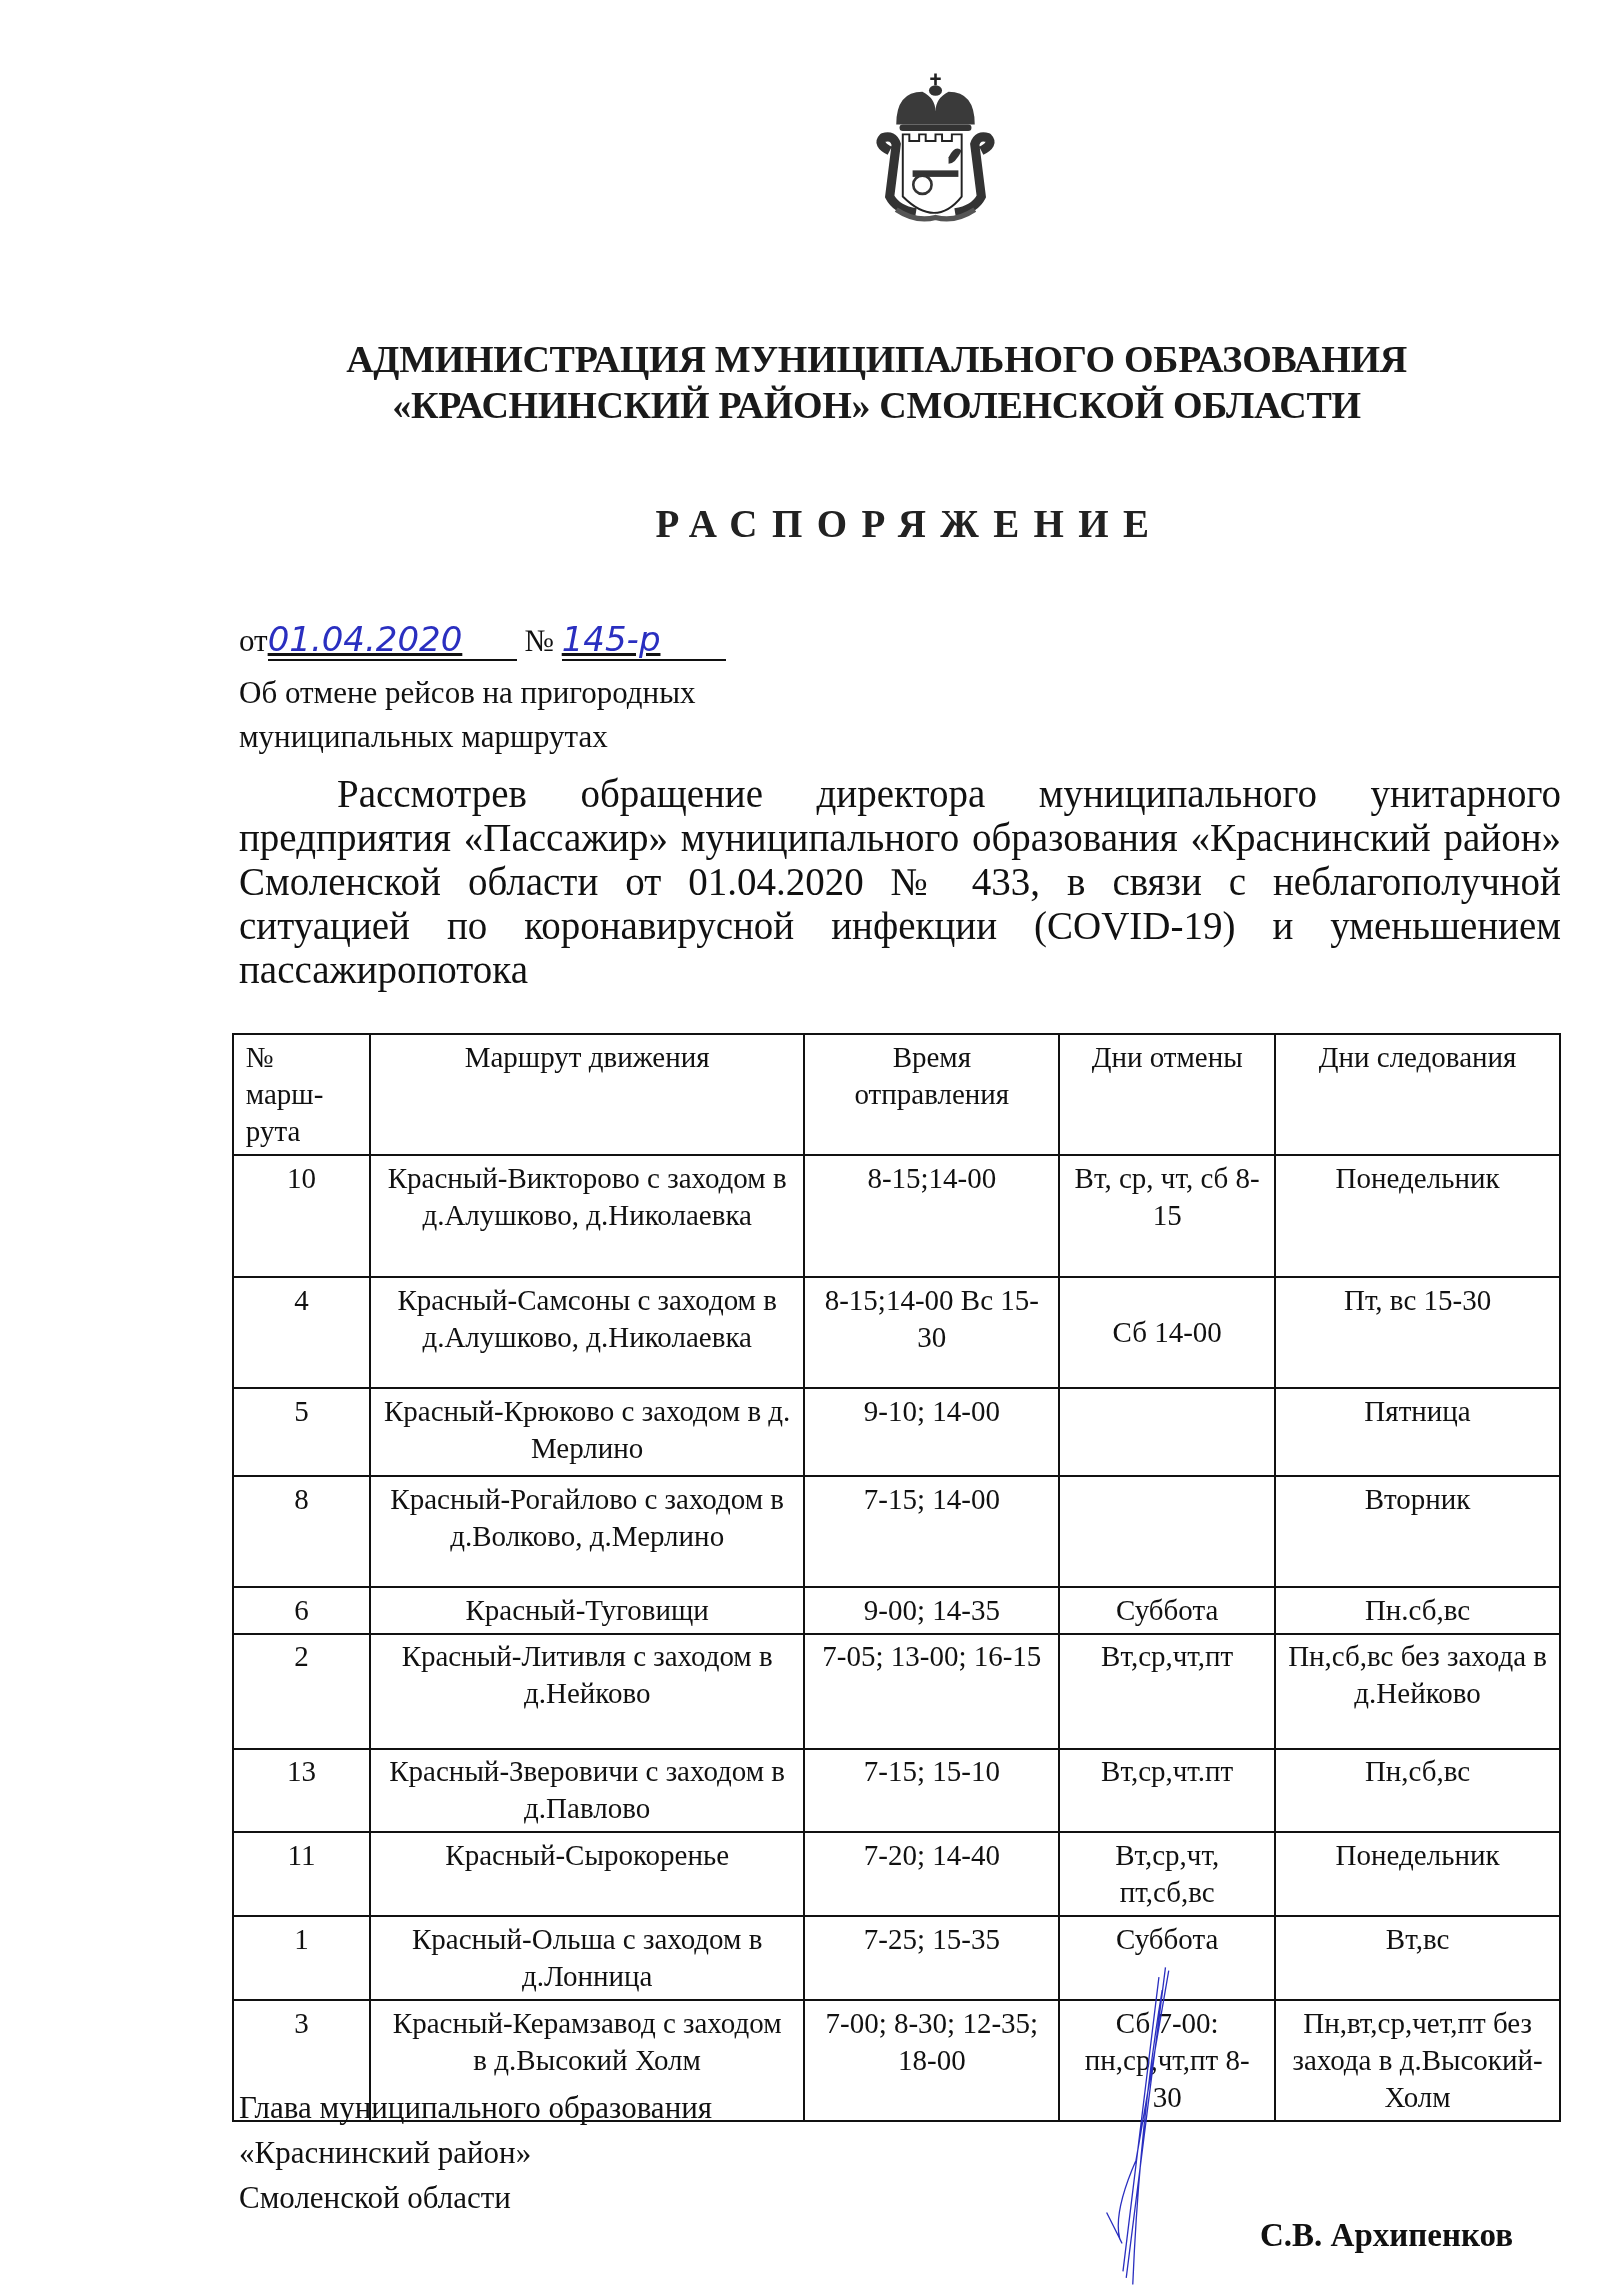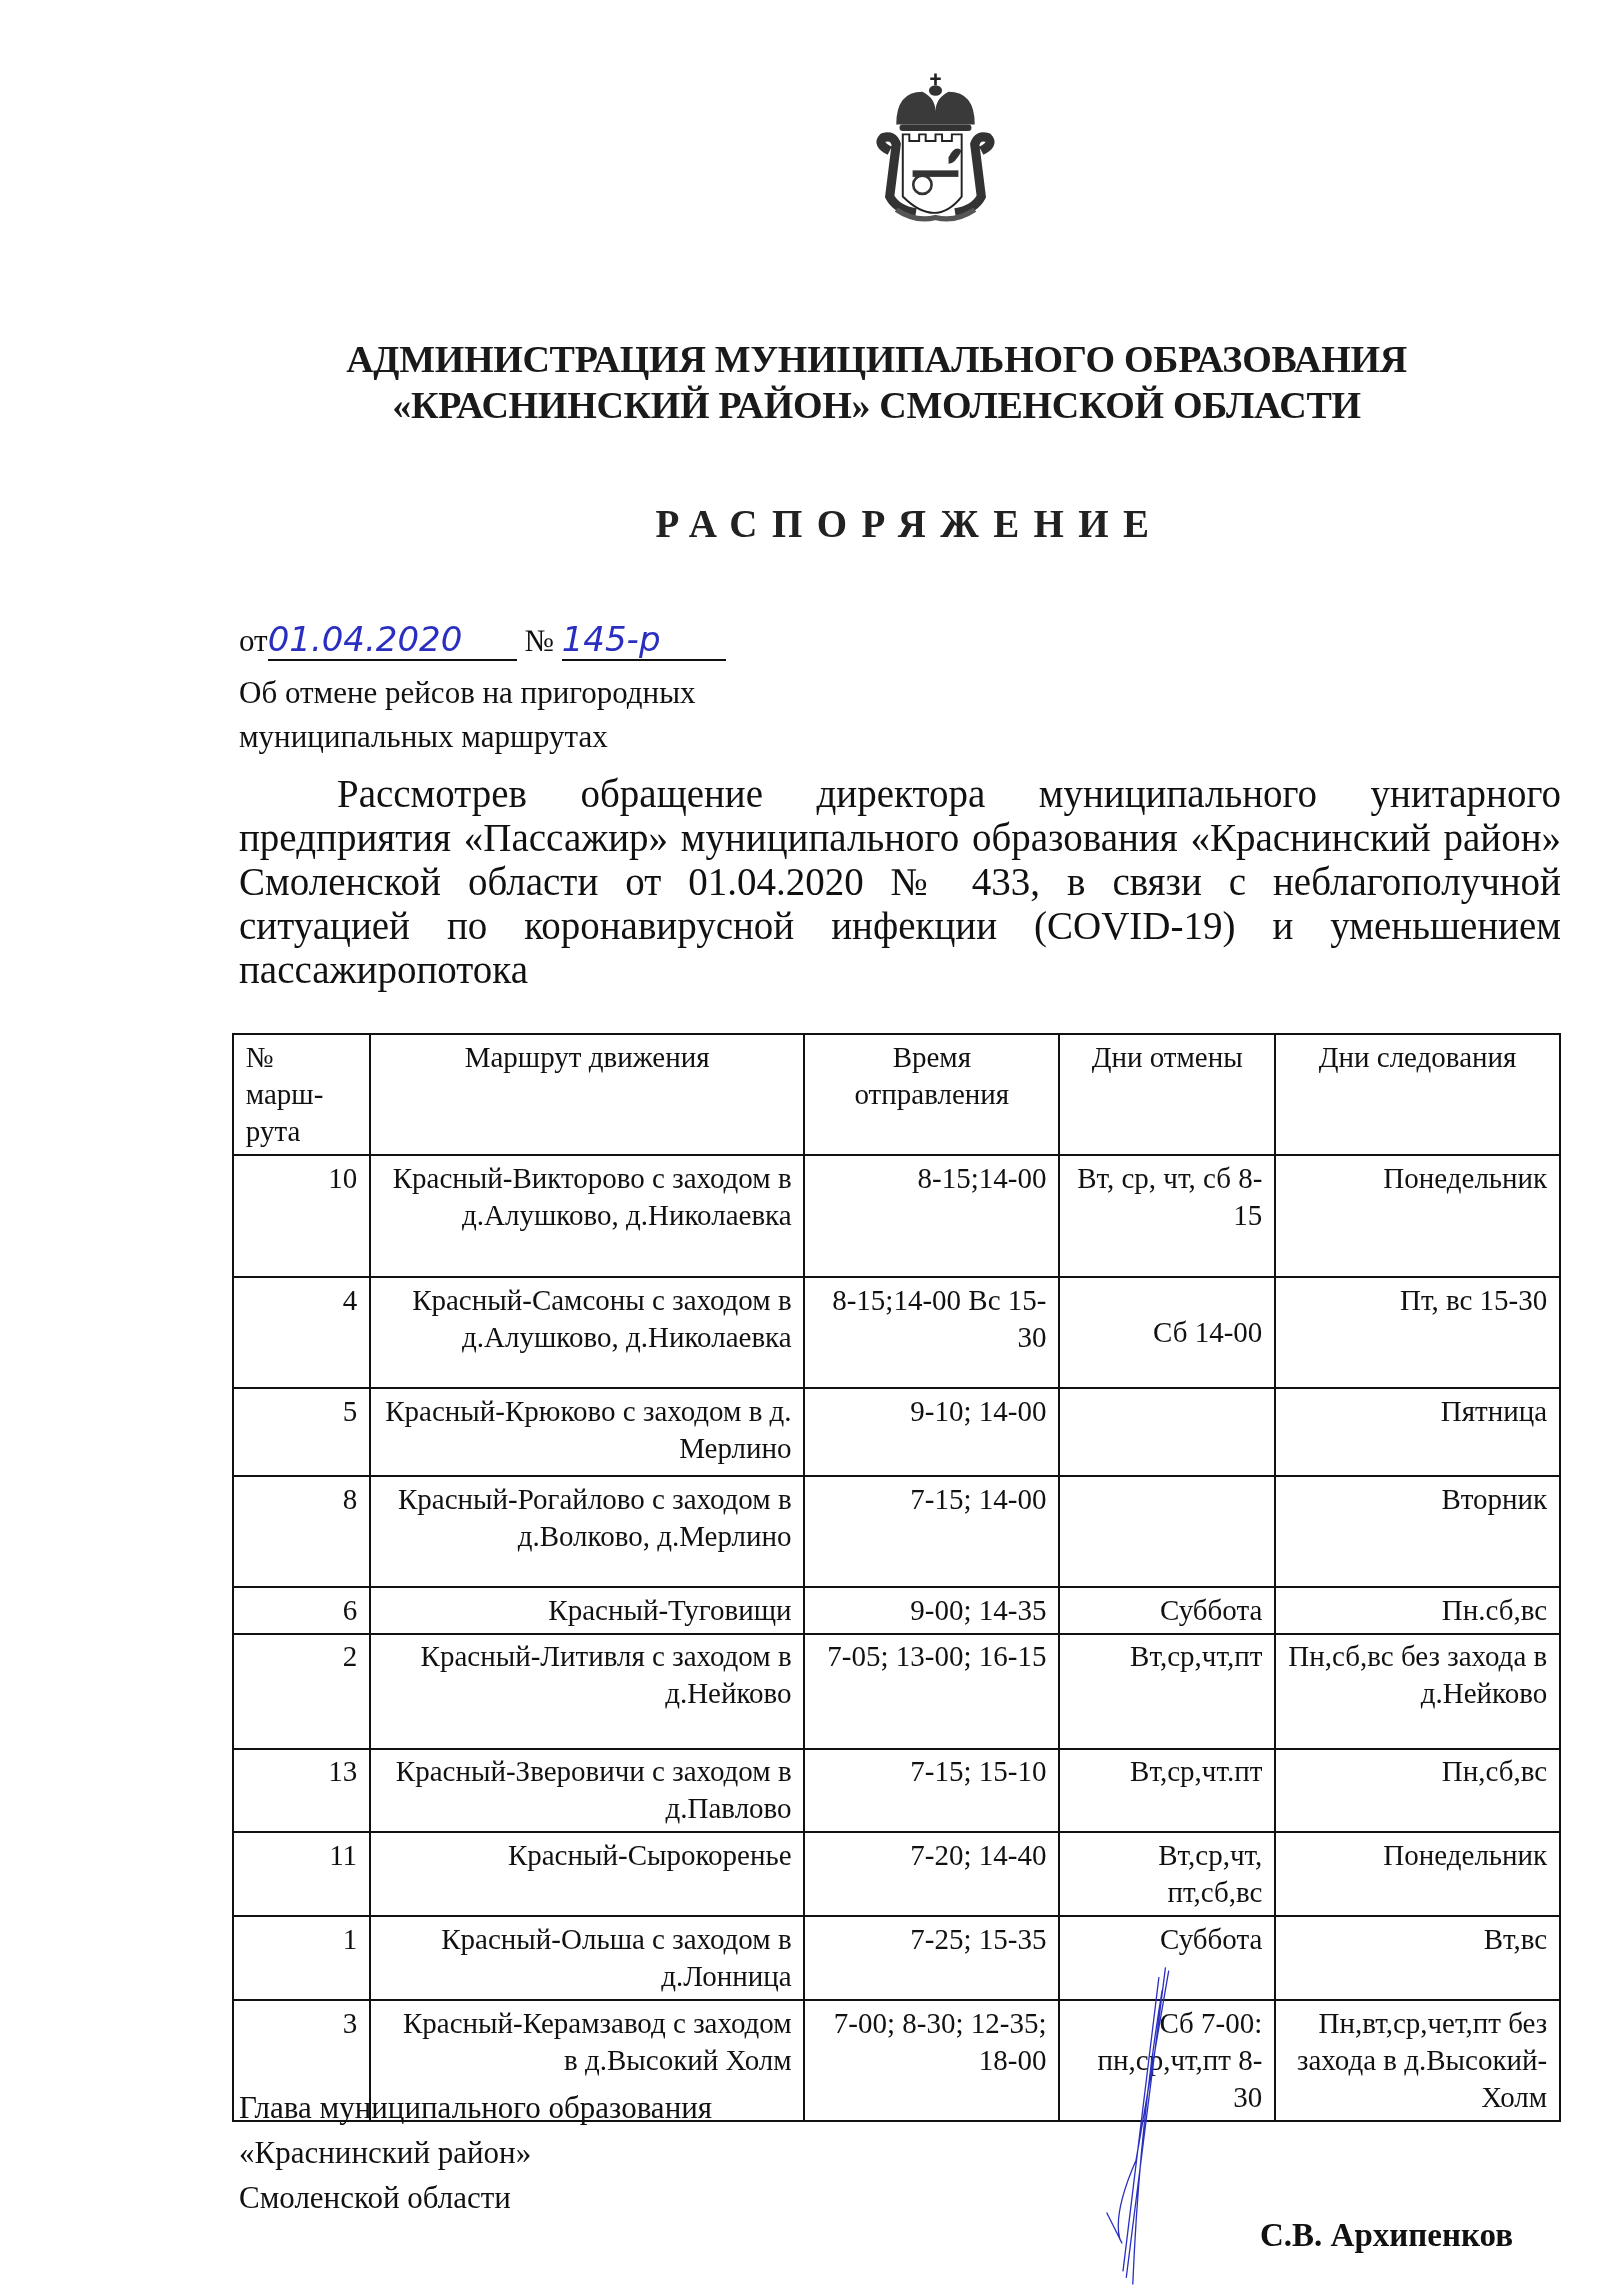--- a/index.html
+++ b/index.html
@@ -8,27 +8,27 @@
     font-family: "Liberation Serif", "DejaVu Serif", serif; color: #111;
   }
   .abs { position: absolute; }
   #emblem { left: 857px; top: 72px; width: 157px; height: 164px; }
   .hdr { left: 0; width: 1623px; text-align: center; font-weight: bold; font-size: 38px; letter-spacing: -0.3px; color: #1a1a1a; }
   #hdr1 { top: 337px; left: 65px; }
   #hdr2 { top: 383px; left: 65px; }
   #title { top: 501px; left: 98px; width: 1623px; text-align: center; font-weight: bold; font-size: 39px; letter-spacing: 14.4px; color: #222; }
   #dateline { left: 239px; top: 619px; font-size: 31px; }
   .hand { color: #2a2fc0; font-family: "DejaVu Sans", sans-serif; font-style: italic; font-size: 34px; }
-  .uline { display: inline-block; border-bottom: 2px solid #111; }
+  .uline { display: inline-block; border-bottom: 2px solid #111; text-decoration: underline; }
   #subject { left: 239px; top: 671px; font-size: 31px; line-height: 44px; }
   #body { left: 239px; top: 772px; width: 1322px; font-size: 39px; line-height: 44px; text-align: justify; }
   #body p { margin: 0; }
   #body .indent { text-indent: 98px; }
   #tbl { left: 232px; top: 1033px; width: 1329px; border-collapse: collapse; font-size: 29px; line-height: 37px; }
-  #tbl td, #tbl th { border: 2px solid #111; vertical-align: top; padding: 3.9px 11.8px; text-align: right; font-weight: normal; }
+  #tbl td, #tbl th { border: 2px solid #111; vertical-align: top; padding: 3.9px 11.8px; text-align: center; font-weight: normal; }
   #tbl th { text-align: center; }
   #tbl th.c1 { text-align: left; border-radius: 18px; }
   #sig { left: 239px; top: 2085px; font-size: 31px; line-height: 45px; }
   #signame { left: 1260px; top: 2174px; font-size: 33px; font-weight: bold; margin-top: 43px; }
   #scribble { left: 1087px; top: 1964px; width: 85px; height: 327px; }
 </style>
 </head>
 <body>
 
 <svg id="emblem" class="abs" viewBox="0 0 240 250">

